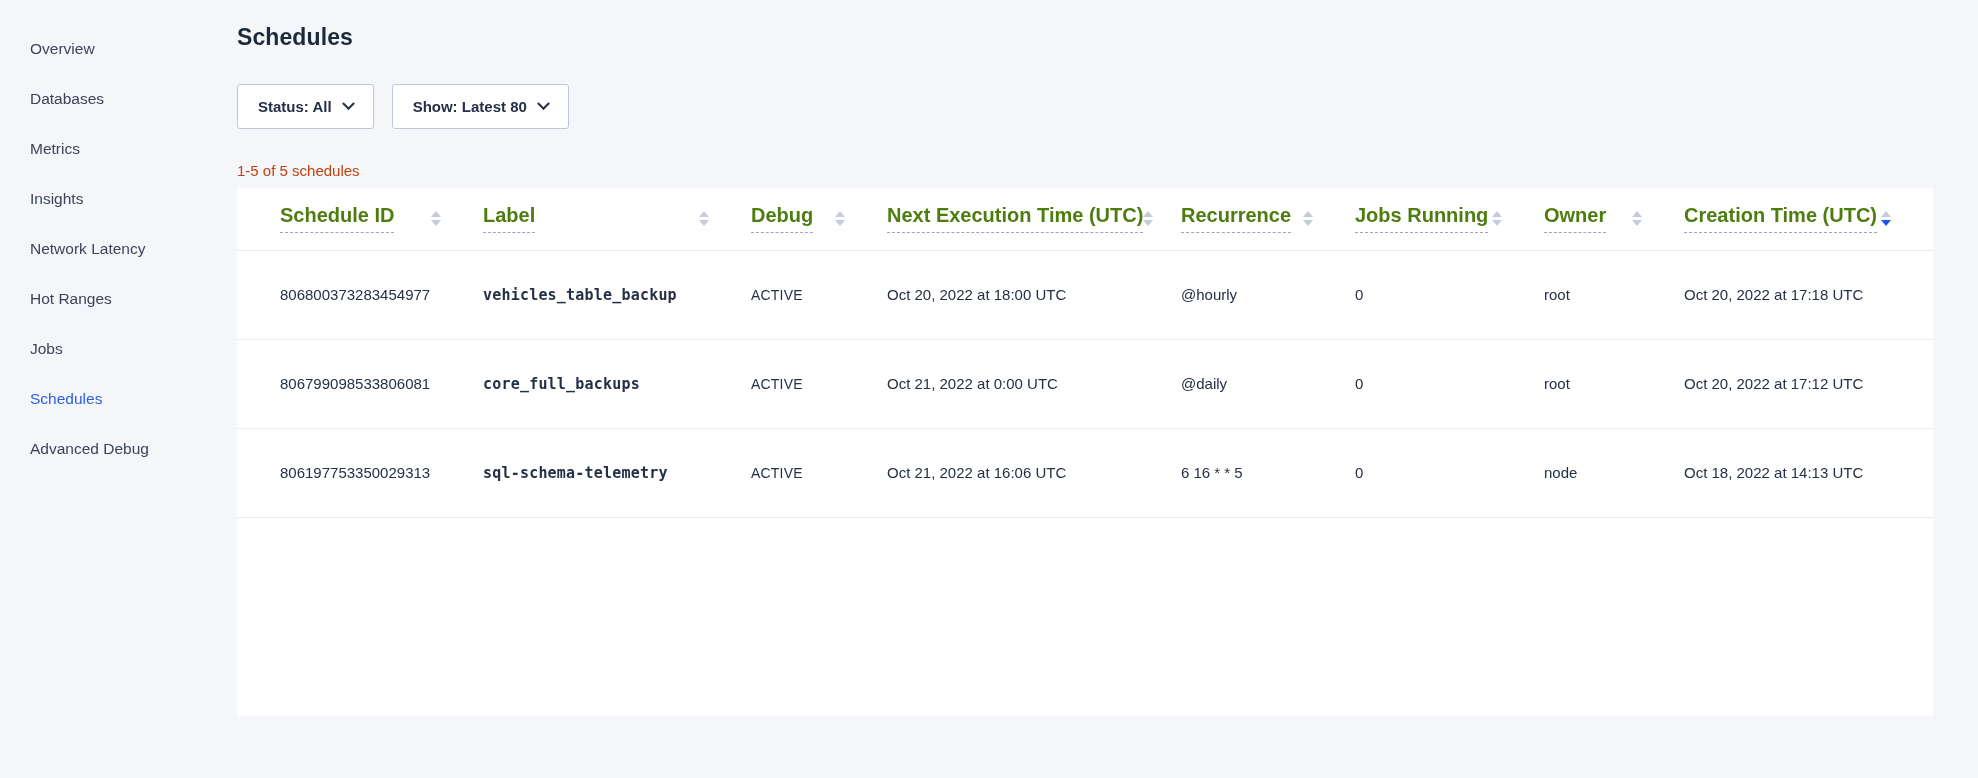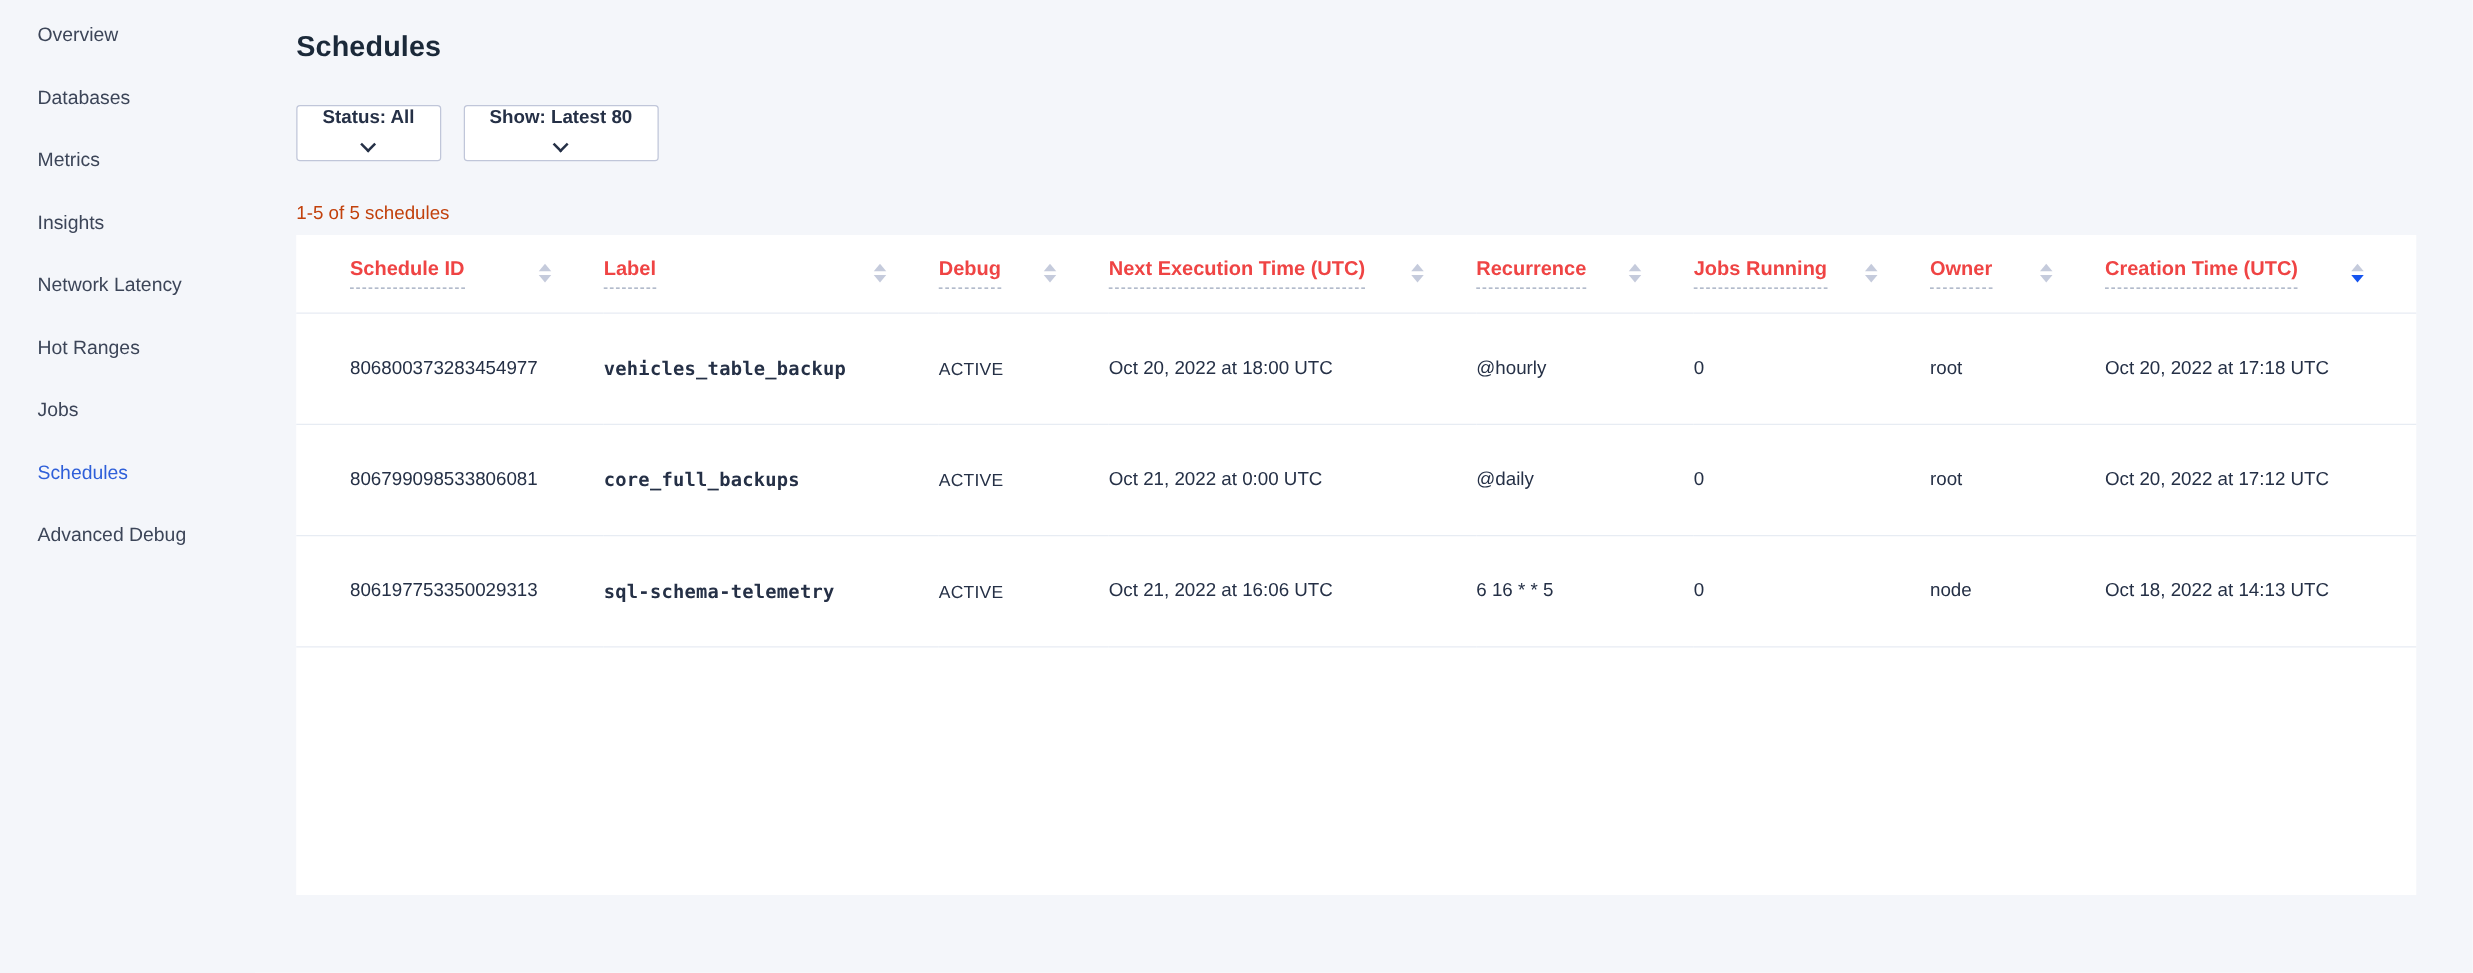--- a/index.html
+++ b/index.html
@@ -8,21 +8,21 @@
     background: #f4f6fa;
     font-family: "Liberation Sans", sans-serif;
     color: #24303f;
     overflow: hidden;
     position: relative;
   }
 
   
   .sidebar {
     position: absolute;
-    left: 30px; top: 4px;
+    left: 30px; top: 24px;
     width: 190px;
   }
   .nav-item {
     height: 50px;
     display: flex;
     align-items: center;
     font-size: 15.5px;
     color: #3c4558;
     cursor: pointer;
     white-space: nowrap;
@@ -44,21 +44,20 @@
     background: #ffffff;
     border: 1px solid #c0c6d9;
     border-radius: 3px;
     display: inline-flex;
     align-items: center;
     gap: 12px;
     padding: 0 20px;
     font-family: "Liberation Sans", sans-serif;
     font-size: 15px; font-weight: 700; color: #253046;
     cursor: pointer;
-    flex-direction: column;
   }
   .chevron-down {
     width: 9px; height: 9px;
     border-right: 2px solid #253046;
     border-bottom: 2px solid #253046;
     transform: rotate(45deg) translate(-2px, -2px);
     display: inline-block;
   }
 
   .results-count {
@@ -85,21 +84,21 @@
   col.c6 { width: 189px; }  
   col.c7 { width: 140px; }  
   col.c8 { width: 249px; }  
 
   th, td { text-align: left; vertical-align: middle; }
   th:first-child, td:first-child { padding-left: 43px; }
 
   thead th {
     height: 62px;
     border-bottom: 1px solid #e7ecf3;
-    font-size: 16px; font-weight: 700; color: #ef4444;
+    font-size: 20px; font-weight: 700; color: #4d7c0f;
     cursor: pointer;
   }
   .head-inner {
     display: flex;
     align-items: center;
     justify-content: space-between;
     padding-right: 42px;
   }
   .head-label {
     border-bottom: 1px dashed #9aa5bb;

